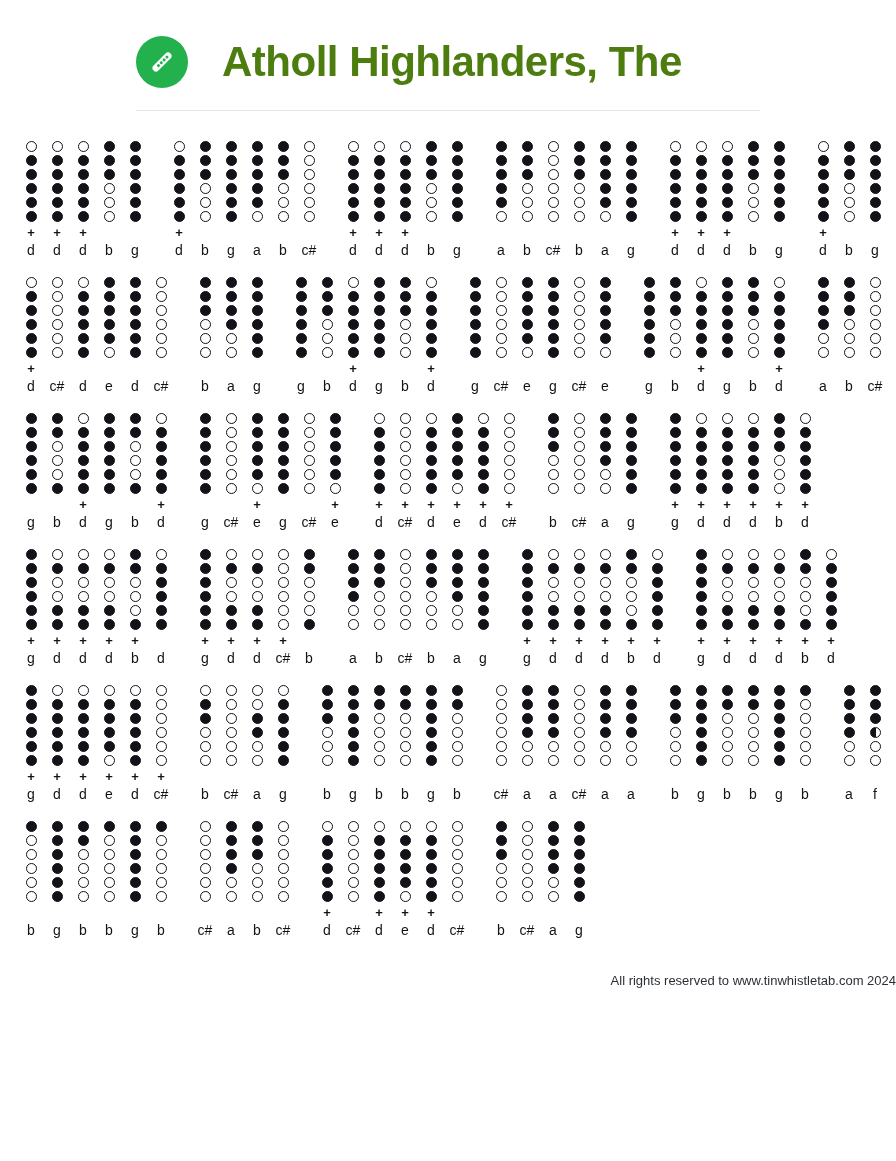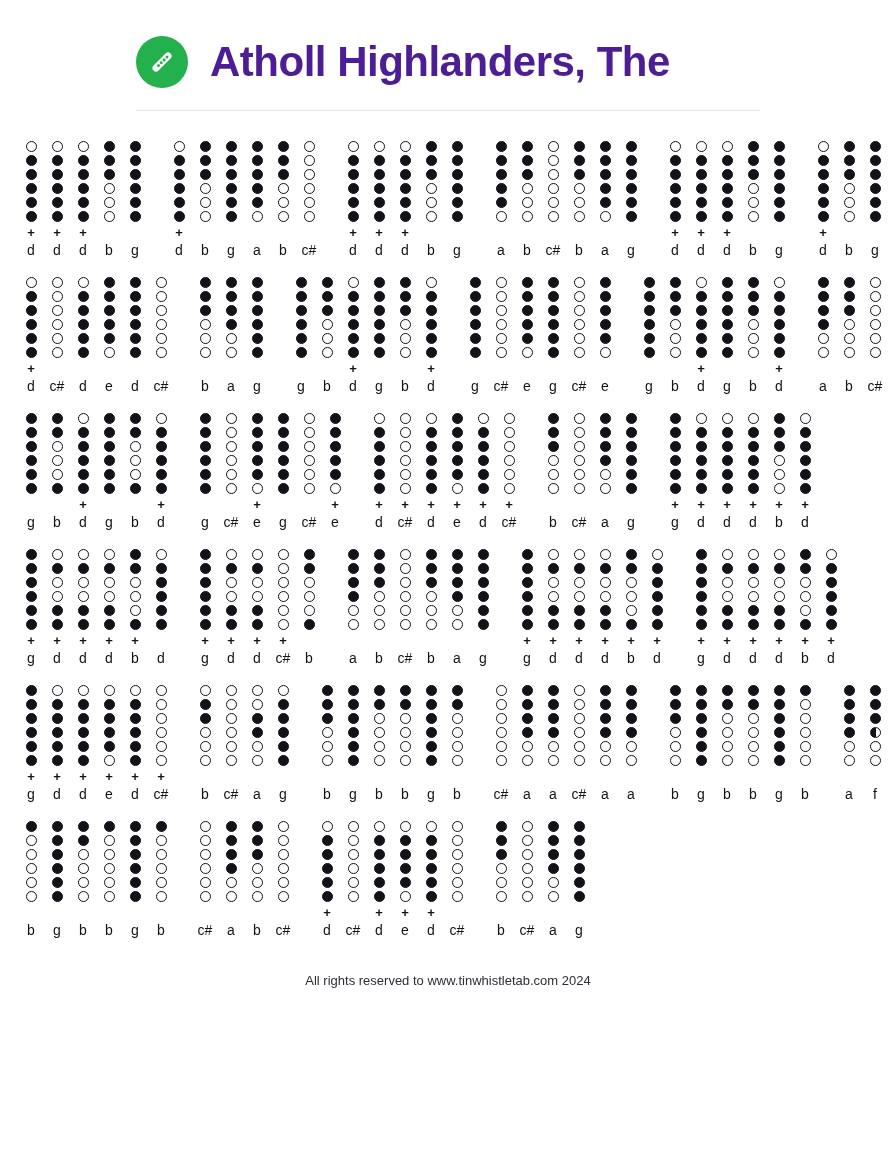--- a/index.html
+++ b/index.html
@@ -35,23 +35,24 @@
     flex: 0 0 auto;
     display: flex;
     align-items: center;
     justify-content: center;
   }
   .logo svg { display: block; }
   .title {
     font-size: 42px;
     font-weight: bold;
     letter-spacing: -0.5px;
-    color: #4c1d95;
+    color: #4d7c0f;
     line-height: 1.1;
     white-space: nowrap;
+    margin-left: 12px;
   }
   .divider {
     margin: 22px 136px 0 136px;
     height: 1px;
     background: #e3e5e8;
   }
   
   .tab-area {
     padding: 28px 18px 0 18px;
   }
@@ -108,21 +109,21 @@
   .label {
     height: 18px;
     font-size: 14px;
     line-height: 18px;
     color: #111318;
     margin-top: 1px;
     white-space: nowrap;
   }
   
   .footer {
-    text-align: center;
+    text-align: right;
     font-size: 13px;
     color: #2b2f36;
     padding: 18px 0 22px 0;
   }
 </style>
 </head>
 <body>
 
 <div class="page">
 

